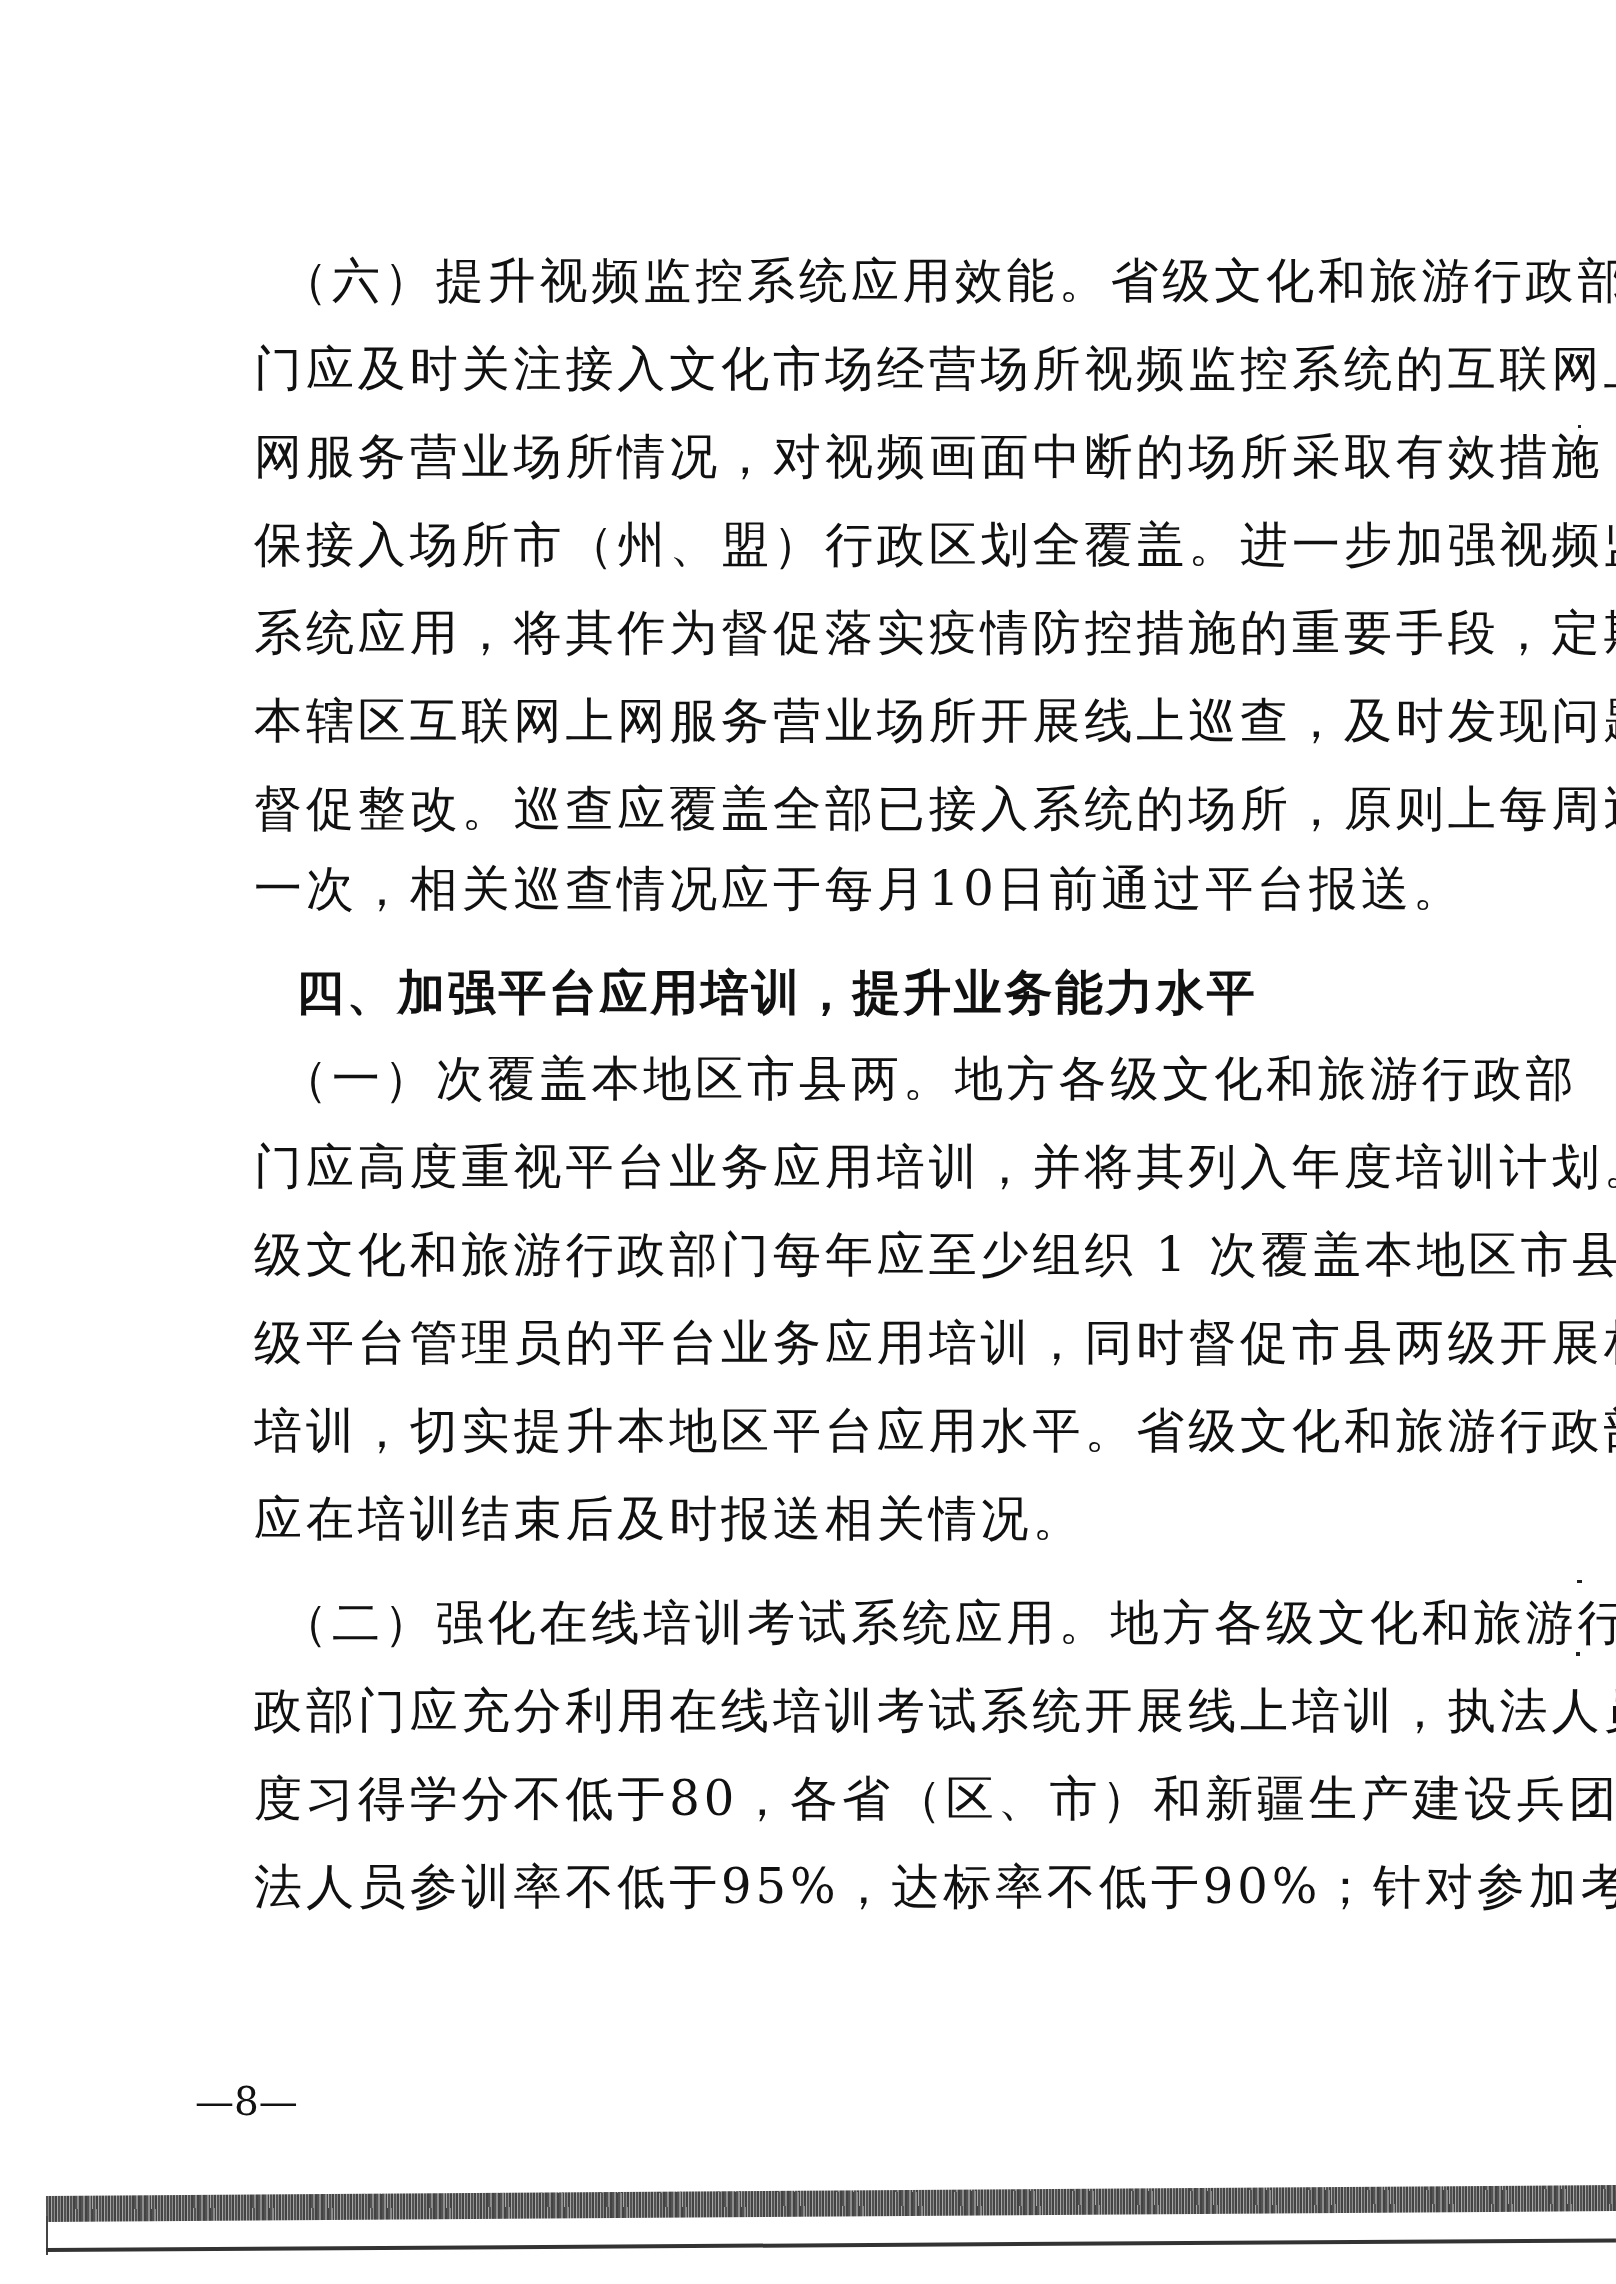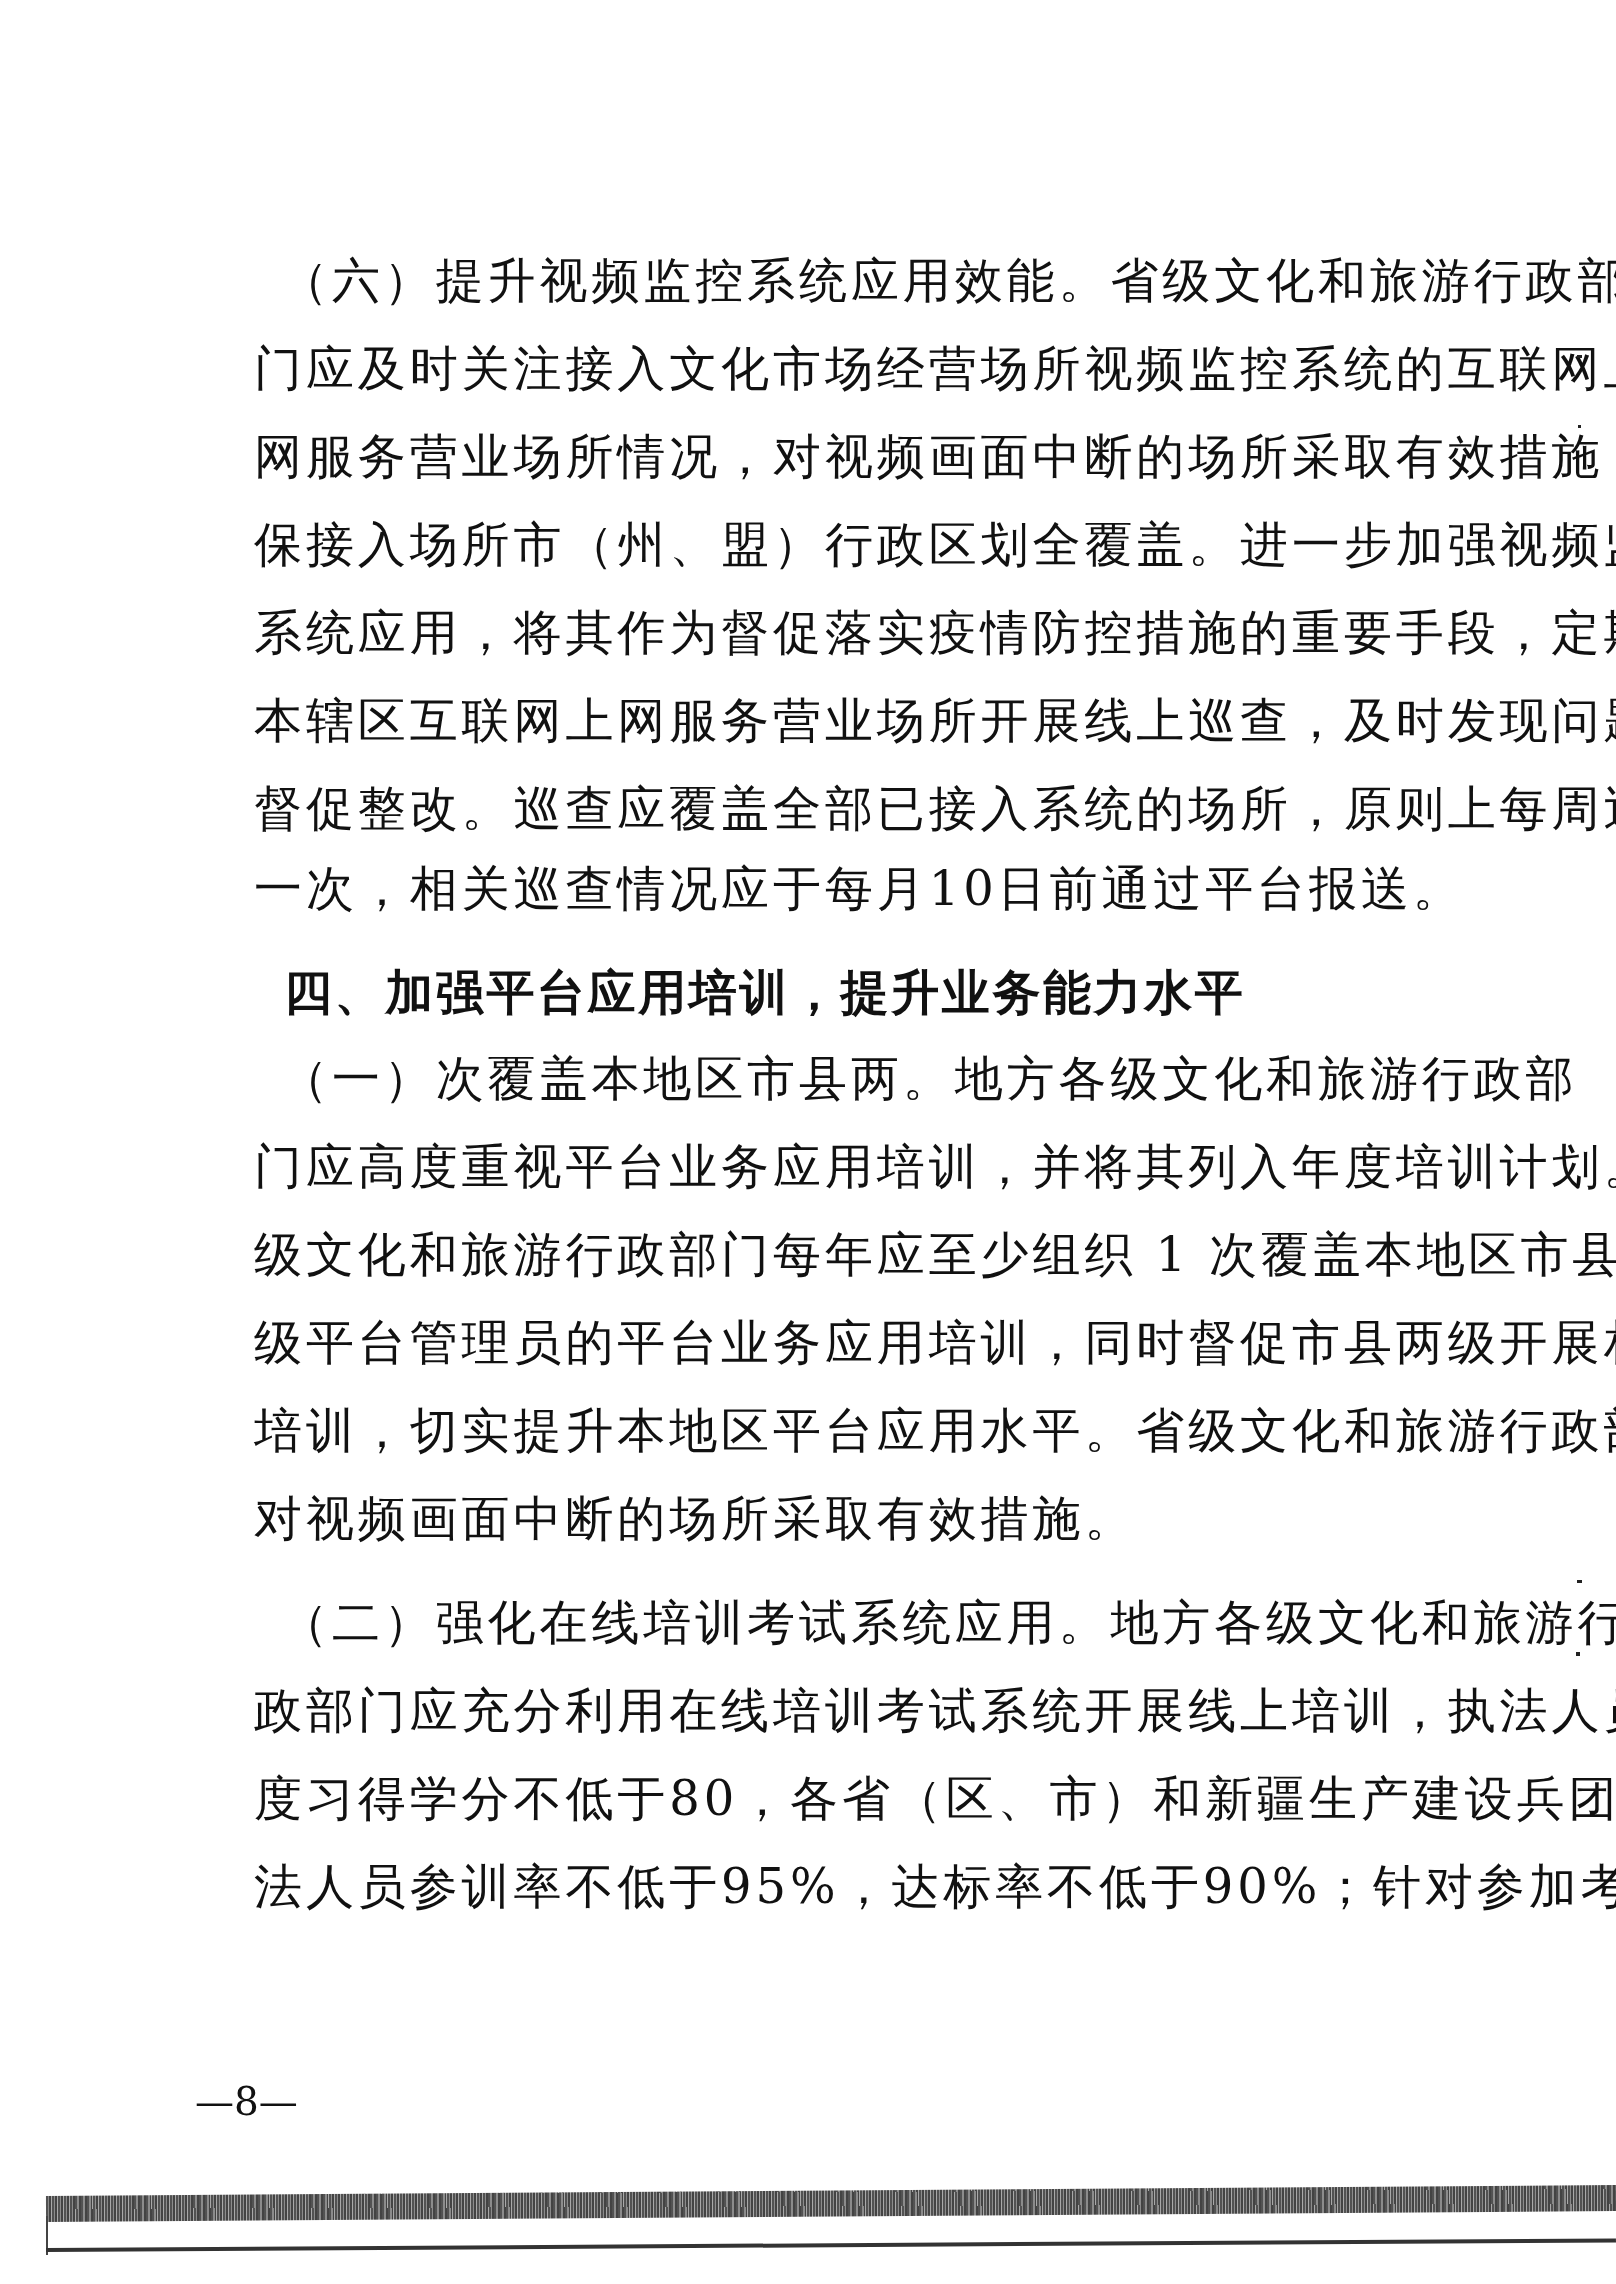--- a/index.html
+++ b/index.html
@@ -3,21 +3,21 @@
 <meta charset="utf-8">
 <style>
   html, body { margin:0; padding:0; background:#ffffff; }
   body { width:1616px; height:2284px; position:relative; overflow:hidden;
          font-family:"DejaVu Serif","Liberation Serif",serif; color:#111; }
   .page { position:absolute; left:0; top:0; width:1616px; height:1800px; }
   .line { position:absolute; left:254px; width:1153px; font-size:48px; line-height:59px;
           letter-spacing:3.9px; white-space:nowrap; text-align:justify; text-align-last:justify; }
   .line.indent { left:280px; width:1127px; }
   .line.last { text-align-last:left; }
-  .heading { position:absolute; left:284px; font-size:48px; line-height:59px; font-weight:bold;
+  .heading { position:absolute; left:296px; font-size:48px; line-height:59px; font-weight:bold;
              letter-spacing:2.6px; white-space:nowrap;
              font-family:"DejaVu Sans","Liberation Sans",sans-serif; }
   .pageno { position:absolute; left:195px; top:2079px; font-size:39px; line-height:46px;
             font-family:"DejaVu Serif",serif; }
   .mark { position:absolute; background:#222; }
   .scanbar { position:absolute; left:46px; top:2196px; width:1570px; height:26px;
              background:repeating-linear-gradient(90deg,#333 0 2px,#777 2px 3.3px,#222 3.3px 5.2px,#999 5.2px 5.9px);
              transform:rotate(-0.4deg); transform-origin:left; opacity:0.85; }
   .scanbar2 { position:absolute; left:46px; top:2248px; width:1570px; height:3.9px;
               background:#333; transform:rotate(-0.35deg); transform-origin:left; }
@@ -37,21 +37,21 @@
   <div class="line" style="top:779px">督促整改。巡查应覆盖全部已接入系统的场所，原则上每周巡查</div>
   <div class="line last" style="top:859px">一次，相关巡查情况应于每月10日前通过平台报送。</div>
 
   <div class="heading" style="top:963px">四、加强平台应用培训，提升业务能力水平</div>
 
   <div class="line indent" style="top:1049px">（一）次覆盖本地区市县两。地方各级文化和旅游行政部</div>
   <div class="line" style="top:1137px">门应高度重视平台业务应用培训，并将其列入年度培训计划。省</div>
   <div class="line" style="top:1225px">级文化和旅游行政部门每年应至少组织 1 次覆盖本地区市县两</div>
   <div class="line" style="top:1313px">级平台管理员的平台业务应用培训，同时督促市县两级开展相关</div>
   <div class="line" style="top:1401px">培训，切实提升本地区平台应用水平。省级文化和旅游行政部门</div>
-  <div class="line last" style="top:1489px">对视频画面中断的场所采取有效措施。</div>
+  <div class="line last" style="top:1489px">应在培训结束后及时报送相关情况。</div>
 
   <div class="line indent" style="top:1593px">（二）强化在线培训考试系统应用。地方各级文化和旅游行</div>
   <div class="line" style="top:1681px">政部门应充分利用在线培训考试系统开展线上培训，执法人员年</div>
   <div class="line" style="top:1769px">度习得学分不低于80，各省（区、市）和新疆生产建设兵团执</div>
   <div class="line" style="top:1857px">法人员参训率不低于95%，达标率不低于90%；针对参加考试的人</div>
 
   <div class="pageno">—8—</div>
 
   <div class="mark" style="left:1577px;top:355px;width:5.2px;height:2.6px"></div>
   <div class="mark" style="left:1578px;top:425px;width:3.3px;height:3.3px"></div>

